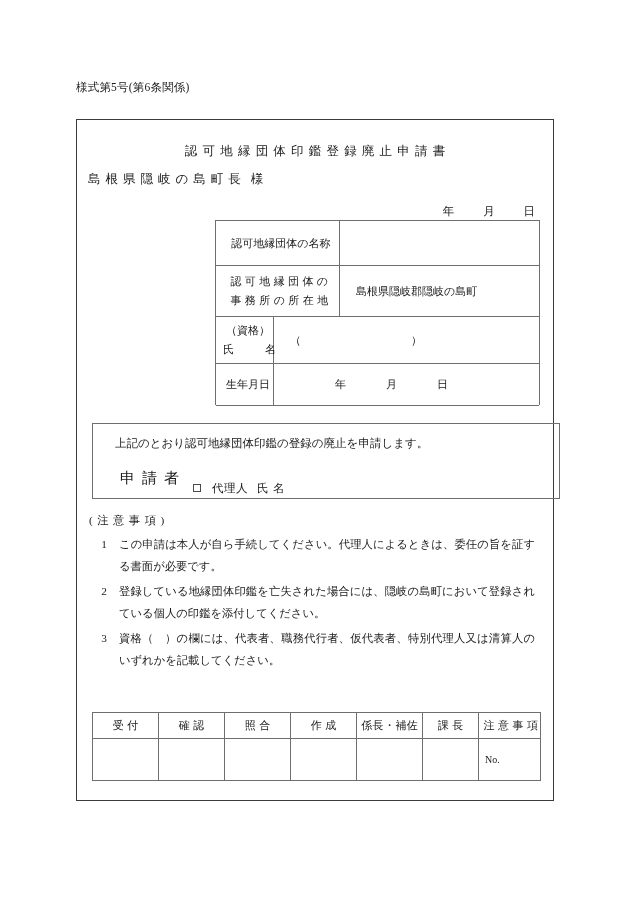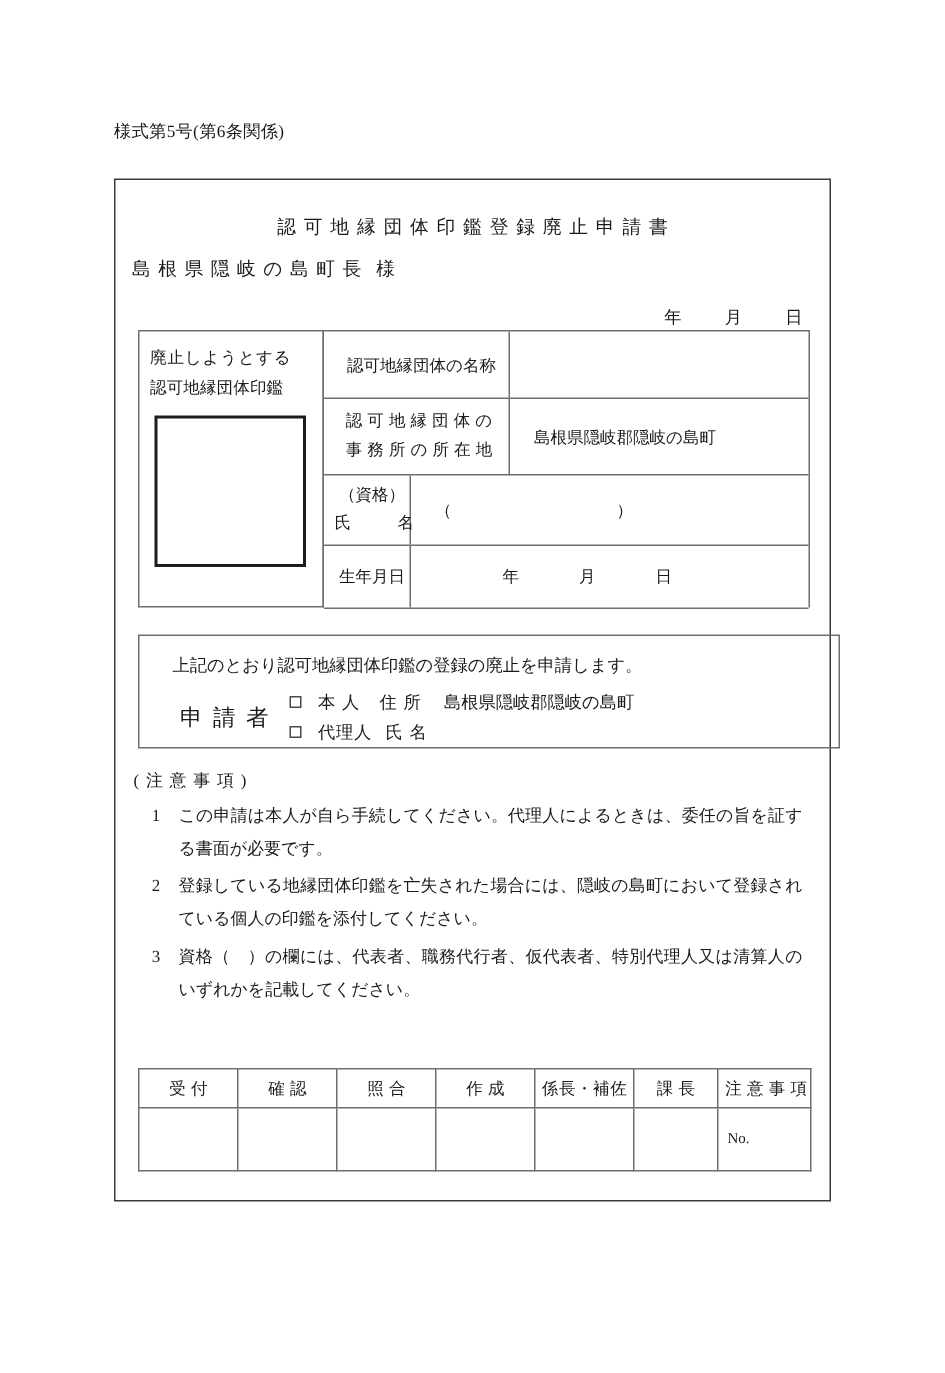--- a/index.html
+++ b/index.html
@@ -278,27 +278,20 @@
     <div class="addressee">
       <span>島根県隠岐の島町長</span><span class="sama">様</span>
     </div>
 
     <div class="date-line">
       <span>年</span>
       <span>月</span>
       <span>日</span>
     </div>
 
-    <div class="seal-block">
-      <div class="seal-label">
-        <div class="l1">廃止しようとする</div>
-        <div class="l2">認可地縁団体印鑑</div>
-      </div>
-      <div class="seal-box"></div>
-    </div>
 
     <div class="info-table">
 
       <div class="info-row r-name">
         <div class="cell-label lbl-wide">認可地縁団体の名称</div>
         <div class="cell-value"></div>
       </div>
 
       <div class="info-row r-addr">
         <div class="cell-label lbl-wide lh18">
@@ -324,23 +317,20 @@
           <span>日</span>
         </div>
       </div>
 
     </div>
 
     <div class="declaration">
       <div class="decl-text">上記のとおり認可地縁団体印鑑の登録の廃止を申請します。</div>
       <div class="decl-applicant-label">申請者</div>
 
-      <div class="decl-opt o1">
-        <span class="chk"></span><span class="opt-name">本人</span><span class="opt-field">住所</span><span class="opt-val">島根県隠岐郡隠岐の島町</span>
-      </div>
 
       <div class="decl-opt o2">
         <span class="chk"></span><span class="opt-name tight">代理人</span><span class="opt-field">氏名</span><span class="opt-val"></span>
       </div>
     </div>
 
     <div class="notes">
       <div class="notes-title">(注意事項)</div>
 
       <div class="note-item">

